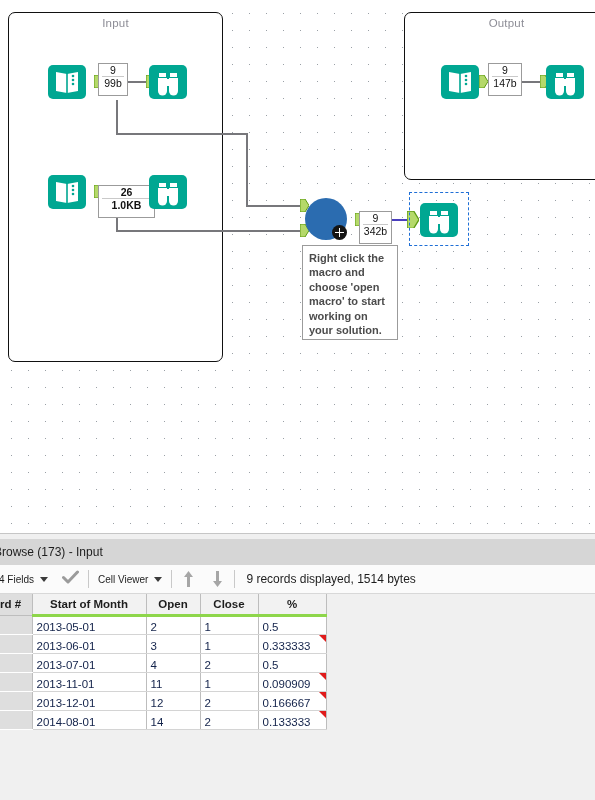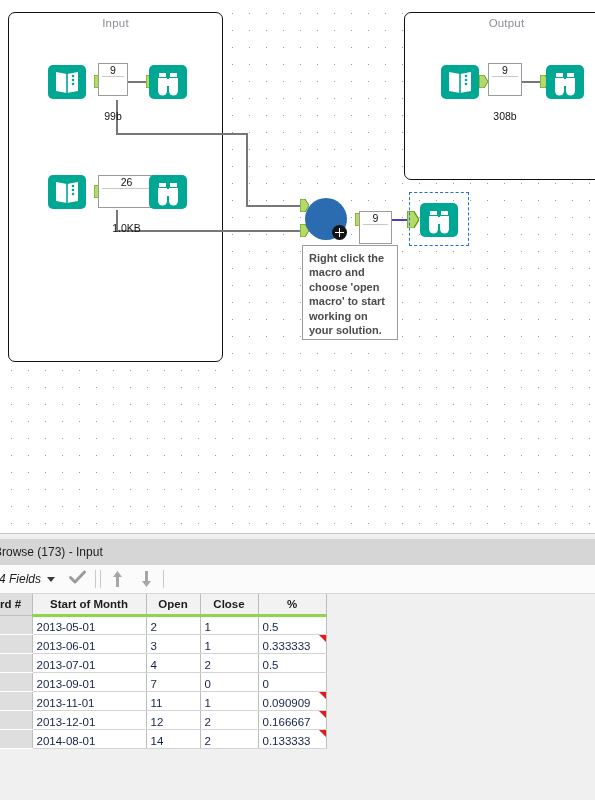--- a/index.html
+++ b/index.html
@@ -48,21 +48,21 @@
     border:1px solid #9b9b9b;
     box-sizing:border-box;
     text-align:center;
     font-size:10.5px;
     color:#111;
     line-height:1.02;
     padding-top:1px;
   }
   .recbox .rb-top{display:block;}
   .recbox .rb-div{display:block;height:1px;background:#c9c9c9;margin:0.5px 3px;}
-  .recbox .rb-bot{display:block;margin-top:34px;}
+  .recbox .rb-bot{display:block;}
 
   
   .wire{position:absolute;background:#77777b;}
   .wire.h{height:1.7px;}
   .wire.v{width:1.7px;}
   .wire.sel{background:#4a3fbe;}
 
   
   .conn{position:absolute;width:9px;height:13px;}
   .conn svg{display:block}
@@ -120,21 +120,21 @@
     font-size:12px;color:#1d1d1d;padding-left:0px;margin-left:-6px;
     white-space:nowrap;
   }
   .res-toolbar{
     position:absolute;left:0;top:31px;width:595px;height:28px;
     background:#fbfbfb;
     border-bottom:1px solid #d8d8d8;
     display:flex;align-items:center;
   }
   .tb-item{display:flex;align-items:center;height:28px;padding:0 7px;white-space:nowrap;}
-  .tb-label{font-size:12px;color:#1d1d1d;font-style:italic;}
+  .tb-label{font-size:10px;color:#1d1d1d;}
   .caret{
     width:0;height:0;margin-left:6px;
     border-left:4.5px solid transparent;border-right:4.5px solid transparent;
     border-top:5px solid #3b3b3b;
   }
   .tb-sep{width:1px;height:18px;background:#c9c9c9;margin:0 2px;}
   .tb-check{margin-left:7px;}
   .tb-arrow{padding:0 9px;display:flex;align-items:center;}
   .tb-count{font-size:12px;color:#1d1d1d;padding-left:9px;white-space:nowrap;}
 
@@ -302,21 +302,21 @@
       <svg viewBox="0 0 40 40">
         <rect x="1" y="4" width="38" height="34" rx="5" fill="#00a792"></rect>
         <path d="M20 13 L9 11 L9 30 L20 32 Z" fill="#ffffff"></path>
         <path d="M20 13 L31 11 L31 30 L20 32 Z" fill="#ffffff"></path>
         <rect x="19.2" y="12" width="1.6" height="20" fill="#00a792"></rect>
         <circle cx="26" cy="15" r="1.3" fill="#00a792"></circle>
         <circle cx="26" cy="19" r="1.3" fill="#00a792"></circle>
         <circle cx="26" cy="23" r="1.3" fill="#00a792"></circle>
       </svg>
     </div>
-    <div class="recbox" style="left:98px;top:175px;width:57px;height:33px;">
+    <div class="recbox" style="left:98px;top:185px;width:57px;height:33px;font-weight:bold;">
       <span class="rb-top">26</span>
       <span class="rb-div"></span>
       <span class="rb-bot">1.0KB</span>
     </div>
     <div class="tool" style="left:148px;top:171px;">
       <svg viewBox="0 0 40 40">
         <rect x="1" y="4" width="38" height="34" rx="5" fill="#00a792"></rect>
         <path d="M11 12 h7 v4 h-7 z" fill="#fff"></path>
         <path d="M22 12 h7 v4 h-7 z" fill="#fff"></path>
         <path d="M10 17 h9 v13 a4.5 4.5 0 0 1 -9 0 z" fill="#fff"></path>
@@ -332,21 +332,21 @@
         <path d="M20 13 L31 11 L31 30 L20 32 Z" fill="#ffffff"></path>
         <rect x="19.2" y="12" width="1.6" height="20" fill="#00a792"></rect>
         <circle cx="26" cy="15" r="1.3" fill="#00a792"></circle>
         <circle cx="26" cy="19" r="1.3" fill="#00a792"></circle>
         <circle cx="26" cy="23" r="1.3" fill="#00a792"></circle>
       </svg>
     </div>
     <div class="recbox" style="left:488px;top:63px;width:34px;height:33px;">
       <span class="rb-top">9</span>
       <span class="rb-div"></span>
-      <span class="rb-bot">308b</span>
+      <span class="rb-bot">147b</span>
     </div>
     <div class="tool" style="left:545px;top:61px;">
       <svg viewBox="0 0 40 40">
         <rect x="1" y="4" width="38" height="34" rx="5" fill="#00a792"></rect>
         <path d="M11 12 h7 v4 h-7 z" fill="#fff"></path>
         <path d="M22 12 h7 v4 h-7 z" fill="#fff"></path>
         <path d="M10 17 h9 v13 a4.5 4.5 0 0 1 -9 0 z" fill="#fff"></path>
         <path d="M21 17 h9 v13 a4.5 4.5 0 0 1 -9 0 z" fill="#fff"></path>
         <rect x="18.6" y="18" width="2.8" height="7" fill="#fff"></rect>
       </svg>
@@ -387,32 +387,37 @@
       <div class="tb-item" style="margin-left:-8px;">
         <span class="tb-label">4 Fields</span>
         <span class="caret"></span>
       </div>
       <span class="tb-check">
         <svg width="17" height="15" viewBox="0 0 17 15">
           <path d="M1.5 7.5 L6 12 L15.5 2" stroke="#9b9b9b" stroke-width="3" fill="none" stroke-linecap="round" stroke-linejoin="round"></path>
         </svg>
       </span>
       <div class="tb-sep" style="margin-left:9px;"></div>
+      <div class="tb-item">
+        <span class="tb-label">Cell Viewer</span>
+        <span class="caret"></span>
+      </div>
       <div class="tb-sep"></div>
       <span class="tb-arrow">
         <svg width="11" height="18" viewBox="0 0 11 18">
           <path d="M5.5 1 L10 7 L7 7 L7 17 L4 17 L4 7 L1 7 Z" fill="#a6a6a6"></path>
         </svg>
       </span>
       <span class="tb-arrow">
         <svg width="11" height="18" viewBox="0 0 11 18">
           <path d="M5.5 17 L10 11 L7 11 L7 1 L4 1 L4 11 L1 11 Z" fill="#a6a6a6"></path>
         </svg>
       </span>
       <div class="tb-sep"></div>
+      <span class="tb-count">9 records displayed, 1514 bytes</span>
     </div>
 
     <table class="grid">
       <colgroup>
         <col style="width:32px">
         <col style="width:114px">
         <col style="width:54px">
         <col style="width:58px">
         <col style="width:68px">
       </colgroup>
@@ -442,27 +447,20 @@
           </tr>
           <tr>
             <td class="recnum"></td>
             <td>2013-07-01</td>
             <td>4</td>
             <td>2</td>
             <td>0.5</td>
           </tr>
           <tr>
             <td class="recnum"></td>
-            <td>2013-09-01</td>
-            <td>7</td>
-            <td>0</td>
-            <td>0</td>
-          </tr>
-          <tr>
-            <td class="recnum"></td>
             <td>2013-11-01</td>
             <td>11</td>
             <td>1</td>
             <td>0.090909<span class="tri"></span></td>
           </tr>
           <tr>
             <td class="recnum"></td>
             <td>2013-12-01</td>
             <td>12</td>
             <td>2</td>

